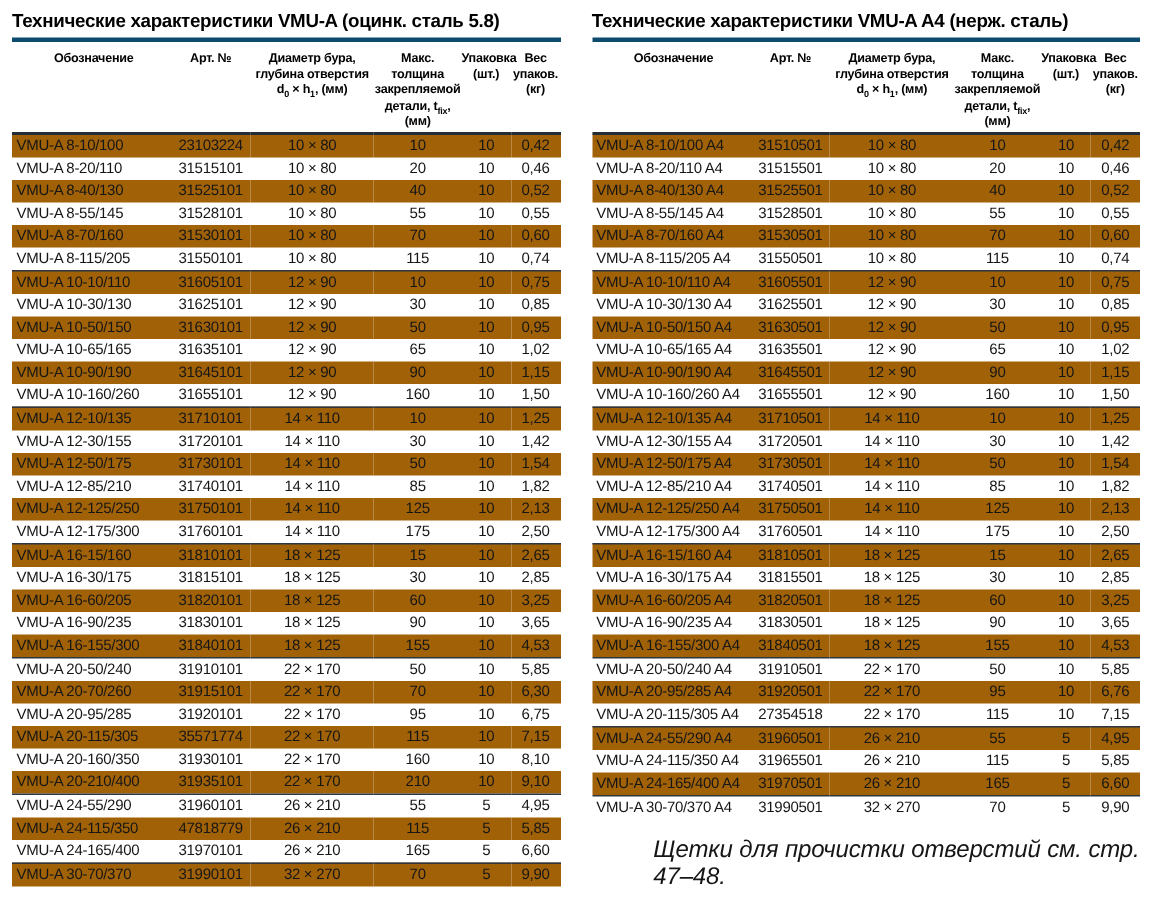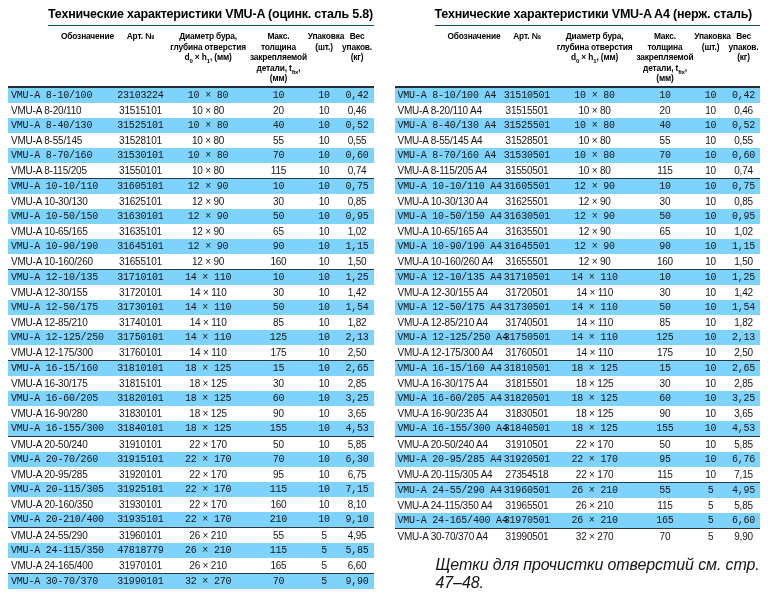--- a/index.html
+++ b/index.html
@@ -17,23 +17,22 @@
     box-sizing:border-box;
     width:768px;
   }
   .tbl-block { flex:1 1 0; min-width:0; }
   .tbl-title {
     font-size:12.5px;
     font-weight:bold;
     color:#000;
     letter-spacing:-0.2px;
     padding:2px 0 4px 0;
-    border-bottom:1px solid #0c4a6e;
+    border-bottom:3px solid #0c4a6e;
     white-space:nowrap;
-    margin-left:40px;
   }
   table.spec {
     width:100%;
     border-collapse:collapse;
     table-layout:fixed;
     margin-top:1px;
   }
   col.c0 { width:29%; }
   col.c1 { width:14.5%; }
   col.c2 { width:22.5%; }
@@ -46,34 +45,34 @@
     text-align:center;
     vertical-align:top;
     padding:4px 0 2px 0;
     height:52px;
     line-height:1.25;
     letter-spacing:-0.15px;
     border-bottom:2px solid #232d38;
     color:#000;
     overflow:visible;
   }
-  table.spec thead th.left { text-align:right; padding-left:3px; }
+  table.spec thead th.left { text-align:center; padding-left:3px; }
   table.spec sub { font-size:6px; line-height:0; }
   table.spec tbody td {
     font-size:10px;
     text-align:center;
     height:15px;
     padding:0 1px;
     line-height:15px;
     white-space:nowrap;
     letter-spacing:-0.2px;
     color:#161616;
   }
   table.spec tbody td:first-child { text-align:left; padding-left:3px; }
-  table.spec tbody tr.stripe { background:#7dd3fc;font-family:Liberation Mono, monospace; }
+  table.spec tbody tr.stripe { background:#a16207; }
   table.spec tbody tr.group-end td { border-bottom:1.5px solid #2a3642; }
   .footnote {
     font-size:16px;
     font-style:italic;
     margin-top:12px;
     padding-left:1px;
     color:#161616;
     letter-spacing:-0.1px;
     margin-left:40px;
   }
@@ -267,21 +266,21 @@
           </tr>
           <tr class="stripe">
             <td>VMU-A 16-60/205</td>
             <td>31820101</td>
             <td>18 × 125</td>
             <td>60</td>
             <td>10</td>
             <td>3,25</td>
           </tr>
           <tr>
-            <td>VMU-A 16-90/280</td>
+            <td>VMU-A 16-90/235</td>
             <td>31830101</td>
             <td>18 × 125</td>
             <td>90</td>
             <td>10</td>
             <td>3,65</td>
           </tr>
           <tr class="stripe group-end">
             <td>VMU-A 16-155/300</td>
             <td>31840101</td>
             <td>18 × 125</td>
@@ -308,21 +307,21 @@
           <tr>
             <td>VMU-A 20-95/285</td>
             <td>31920101</td>
             <td>22 × 170</td>
             <td>95</td>
             <td>10</td>
             <td>6,75</td>
           </tr>
           <tr class="stripe">
             <td>VMU-A 20-115/305</td>
-            <td>31925101</td>
+            <td>35571774</td>
             <td>22 × 170</td>
             <td>115</td>
             <td>10</td>
             <td>7,15</td>
           </tr>
           <tr>
             <td>VMU-A 20-160/350</td>
             <td>31930101</td>
             <td>22 × 170</td>
             <td>160</td>

